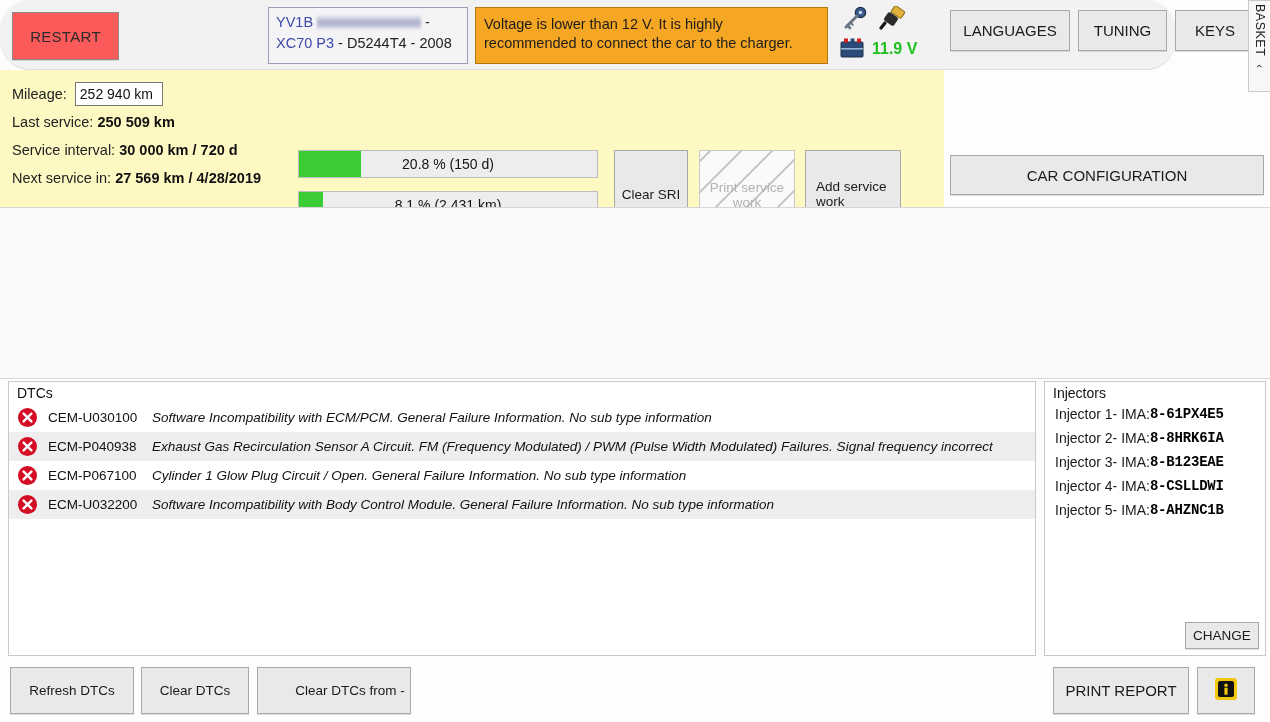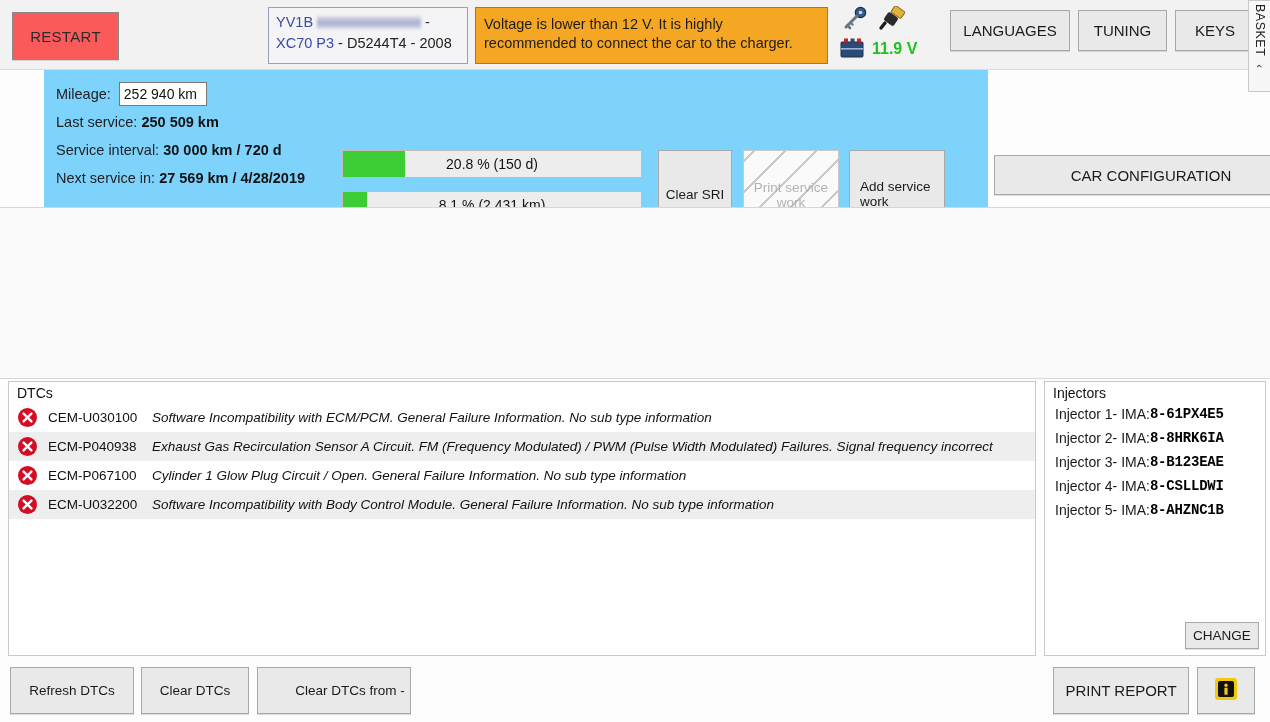--- a/index.html
+++ b/index.html
@@ -23,23 +23,24 @@
     text-align: center;
     font-size: 15px;
     cursor: pointer;
     user-select: none;
     box-shadow: 0 1px 0 rgba(0,0,0,0.12);
   }
   .btn.small { font-size: 13.5px; }
 
   
   .topbar {
-    position: absolute; left: 0; top: 0; width: 1270px; height: 70px;
+    position: absolute; left: 0; top: 0; width: 1176px; height: 70px;
     background: #f2f2f2;
     border-bottom: 1px solid #dcdcdc;
+    border-radius: 30px;
   }
   #restart-button {
     position: absolute; left: 12px; top: 12px; width: 107px; height: 48px;
     background: #fb5a5a; border: 1px solid #8a8a8a; color: #2b2b2b;
     font-size: 15px; letter-spacing: .3px;
   }
   #set-time-button {
     position: absolute; left: 139px; top: 12px; width: 107px; height: 48px;
   }
   .vin-box {
@@ -76,22 +77,21 @@
     color: #1ec21e; font-weight: bold; font-size: 16px;
   }
 
   #languages-button { position: absolute; left: 950px; top: 10px; width: 120px; height: 41px; }
   #tuning-button    { position: absolute; left: 1078px; top: 10px; width: 89px;  height: 41px; }
   #keys-button      { position: absolute; left: 1175px; top: 10px; width: 80px;  height: 41px; }
 
   
   .service-panel {
     position: absolute; left: 0; top: 70px; width: 944px; height: 137px;
-    background: #7dd3fc;
-    margin-left: 44px;
+    background: #fef9c3;
   }
   .svc-labels { position: absolute; left: 12px; top: 10px; font-size: 14.5px; }
   .svc-row { display: flex; align-items: center; height: 28px; white-space: nowrap; }
   .svc-key { color: #222; }
   .svc-val { font-weight: bold; color: #111; margin-left: 4px; }
   .mileage-input {
     width: 88px; height: 24px; margin-left: 8px;
     border: 1px solid #777; background: #fff;
     font-family: "Liberation Sans", sans-serif; font-size: 14px;
     color: #111; padding: 0 4px;

